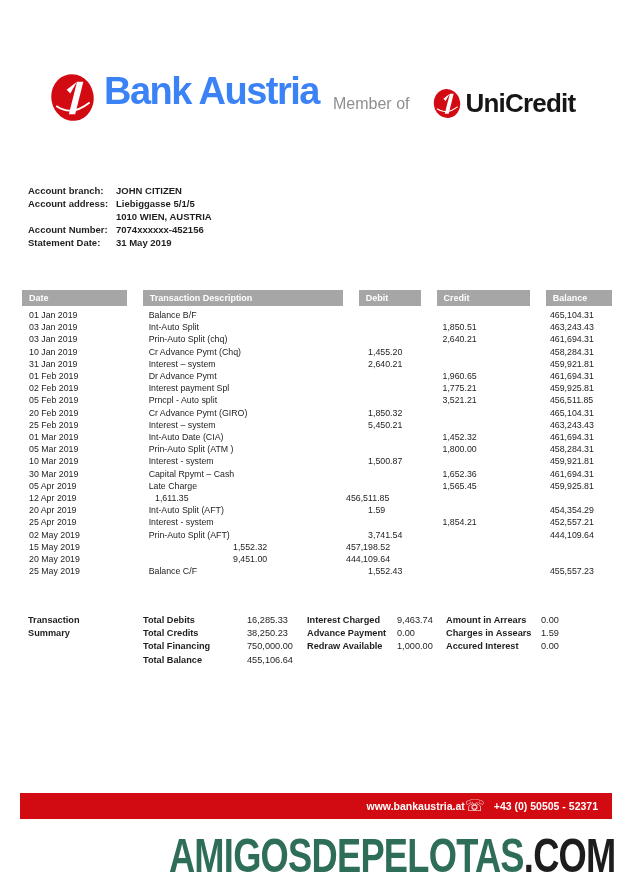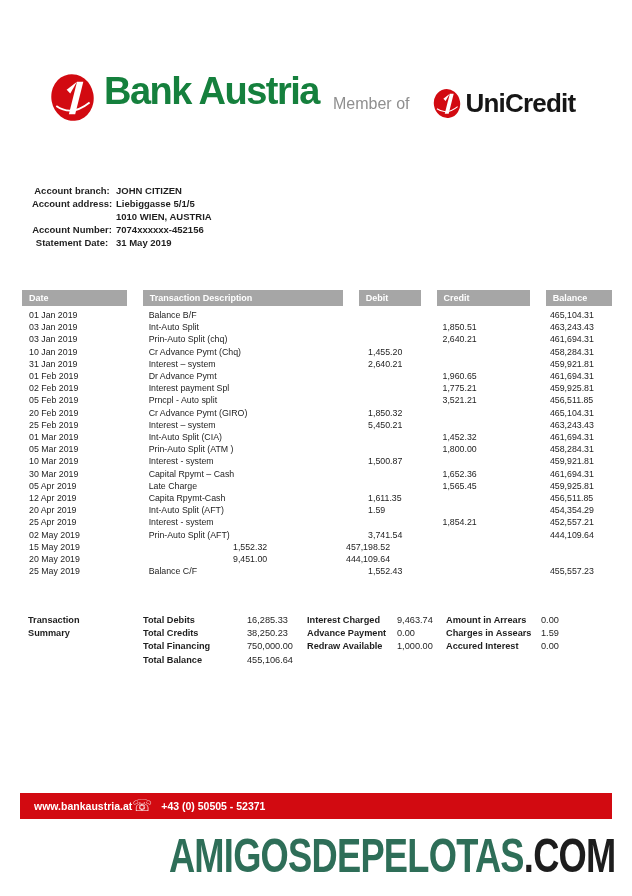--- a/index.html
+++ b/index.html
@@ -6,28 +6,28 @@
   body {
     width:632px; height:896px; background:#ffffff; position:relative;
     font-family:"Liberation Sans", sans-serif; overflow:hidden;
     -webkit-font-smoothing:antialiased;
   }
   .page { position:absolute; inset:0; }
 
   
   .brand-left { position:absolute; left:50px; top:72px; display:flex; align-items:flex-start; }
   .ba-sphere { width:45px; height:51px; }
-  .brand-name { font-size:38px; font-weight:bold; color:#15803d; letter-spacing:-1.5px; line-height:1.05; margin-left:9px; }
+  .brand-name { font-size:38px; font-weight:bold; color:#3b82f6; letter-spacing:-1.5px; line-height:1.05; margin-left:9px; }
   .brand-right { position:absolute; left:333px; top:88px; display:flex; align-items:center; }
   .member-of { font-size:16px; color:#8f8f8f; margin-right:24px; }
   .uc-sphere { width:28px; height:31px; }
   .uc-name { font-size:26px; font-weight:bold; color:#161616; letter-spacing:-0.8px; margin-left:4px; }
 
   
-  .account-info { position:absolute; left:28px; top:184px; font-size:9.5px; font-weight:bold; color:#1f1f1f;text-align:center; }
+  .account-info { position:absolute; left:28px; top:184px; font-size:9.5px; font-weight:bold; color:#1f1f1f; }
   .acct-row { display:flex; line-height:13px; }
   .acct-label { width:88px; }
 
   
   .txn-table { position:absolute; left:22px; top:290px; width:590px; }
   .t-header { display:flex; gap:16px; }
   .t-header .cell {
     background:var(--gray,#a6a6a6); color:#ffffff; font-weight:bold; font-size:9px;
     height:16px; line-height:16px; padding-left:7px; box-sizing:border-box; white-space:nowrap; overflow:hidden;
   }
@@ -43,21 +43,21 @@
   .summary { position:absolute; left:0; top:607px; width:632px; height:62px; font-size:9.2px; color:#1f1f1f;margin-top:7px; }
   .sum-col { position:absolute; top:0; line-height:13.2px; white-space:nowrap; }
   .sum-title { left:28px; font-weight:bold; }
   .s-lbl { font-weight:bold; }
   .p-g1l{left:143px}.p-g1v{left:247px}.p-g2l{left:307px}.p-g2v{left:397px}.p-g3l{left:446px}.p-g3v{left:541px}
 
   
   .red-bar {
     position:absolute; left:20px; top:793px; width:592px; height:26px;
     background:var(--red,#d20a11); color:#fff; display:flex; align-items:center;
-    justify-content:flex-start; padding:12px 14px; box-sizing:border-box;
+    justify-content:flex-end; padding:12px 14px; box-sizing:border-box;
     font-weight:bold; font-size:10.5px;
   }
   .phone-group { display:flex; align-items:center; gap:9px; }
   .phone-icon { font-size:16px; font-weight:normal; line-height:1; }
 
   
   .watermark {
     position:absolute; top:827px; right:16px; font-size:49px; font-weight:bold;
     letter-spacing:-1px; white-space:nowrap;
     transform:scaleX(0.74); transform-origin:100% 50%;
@@ -188,21 +188,21 @@
         </div>
         <div class="row">
           <div class="cell c0">25 Feb 2019</div>
           <div class="cell c1">Interest – system</div>
           <div class="cell c2">5,450.21</div>
           <div class="cell c3"></div>
           <div class="cell c4">463,243.43</div>
         </div>
         <div class="row">
           <div class="cell c0">01 Mar 2019</div>
-          <div class="cell c1">Int-Auto Split (CIA)</div>
+          <div class="cell c1">Int-Auto Date (CIA)</div>
           <div class="cell c2"></div>
           <div class="cell c3">1,452.32</div>
           <div class="cell c4">461,694.31</div>
         </div>
         <div class="row">
           <div class="cell c0">05 Mar 2019</div>
           <div class="cell c1">Prin-Auto Split (ATM )</div>
           <div class="cell c2"></div>
           <div class="cell c3">1,800.00</div>
           <div class="cell c4">458,284.31</div>
@@ -223,21 +223,20 @@
         </div>
         <div class="row">
           <div class="cell c0">05 Apr 2019</div>
           <div class="cell c1">Late Charge</div>
           <div class="cell c2"></div>
           <div class="cell c3">1,565.45</div>
           <div class="cell c4">459,925.81</div>
         </div>
         <div class="row">
           <div class="cell c0">12 Apr 2019</div>
-          <div class="cell c1">Capita Rpymt-Cash</div>
           <div class="cell c2">1,611.35</div>
           <div class="cell c3"></div>
           <div class="cell c4">456,511.85</div>
         </div>
         <div class="row">
           <div class="cell c0">20 Apr 2019</div>
           <div class="cell c1">Int-Auto Split (AFT)</div>
           <div class="cell c2">1.59</div>
           <div class="cell c3"></div>
           <div class="cell c4">454,354.29</div>

